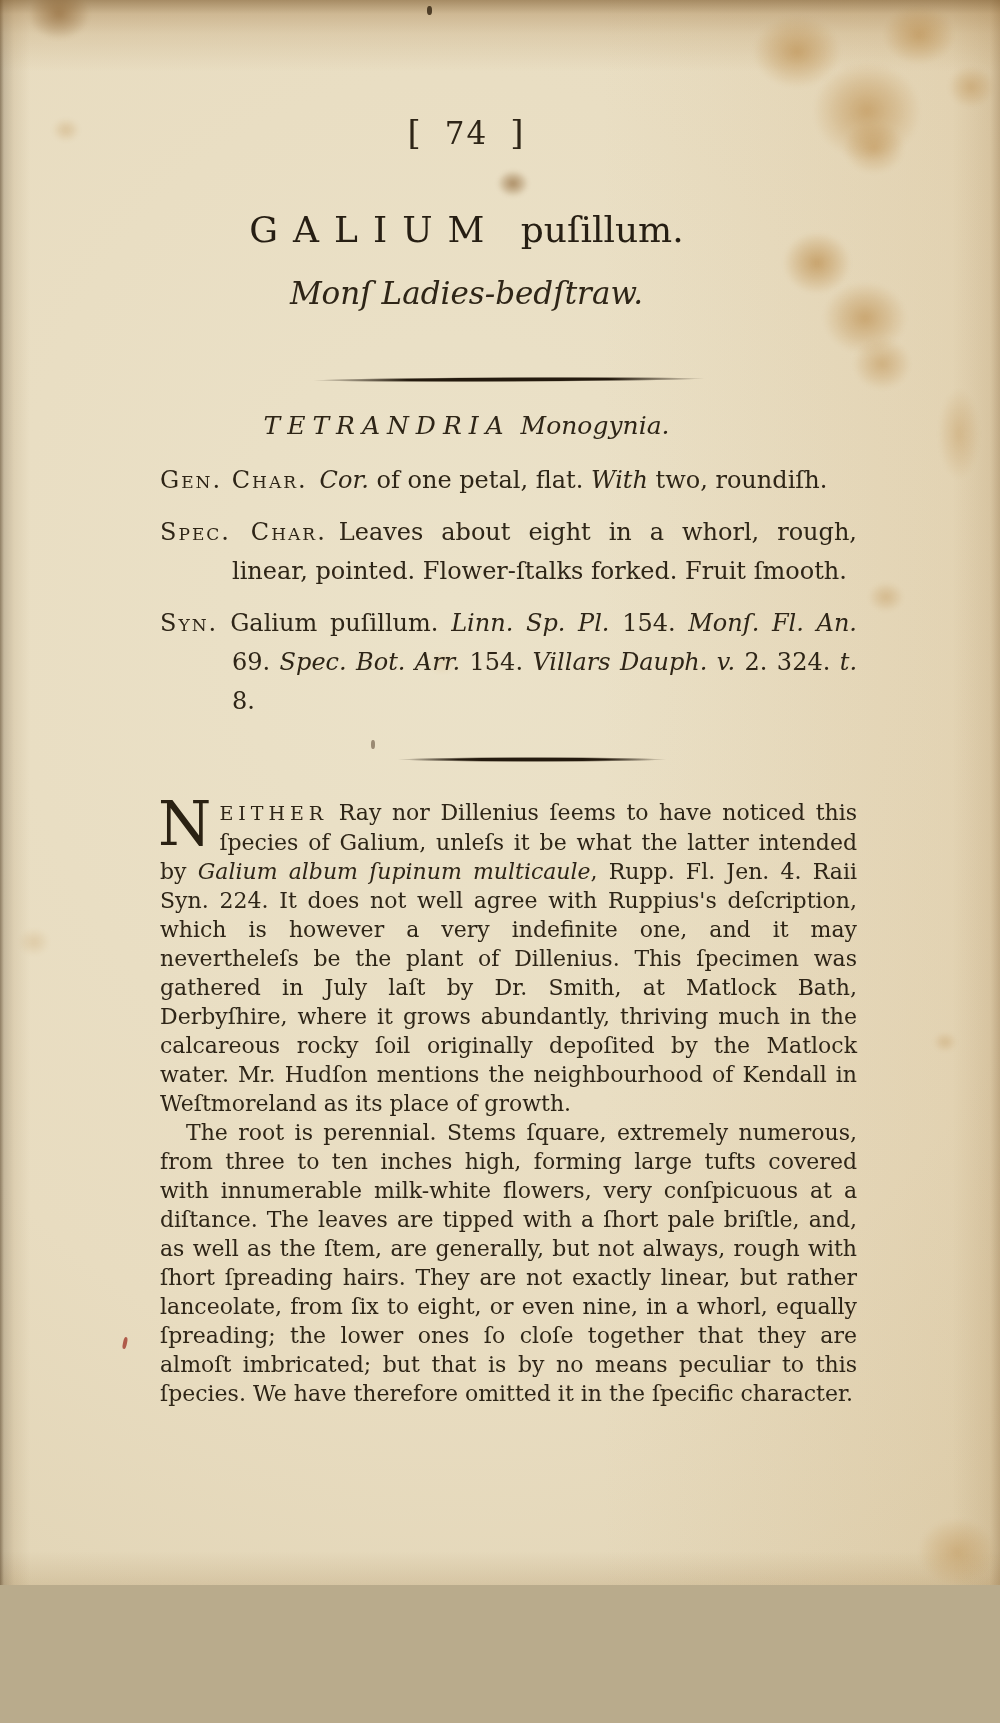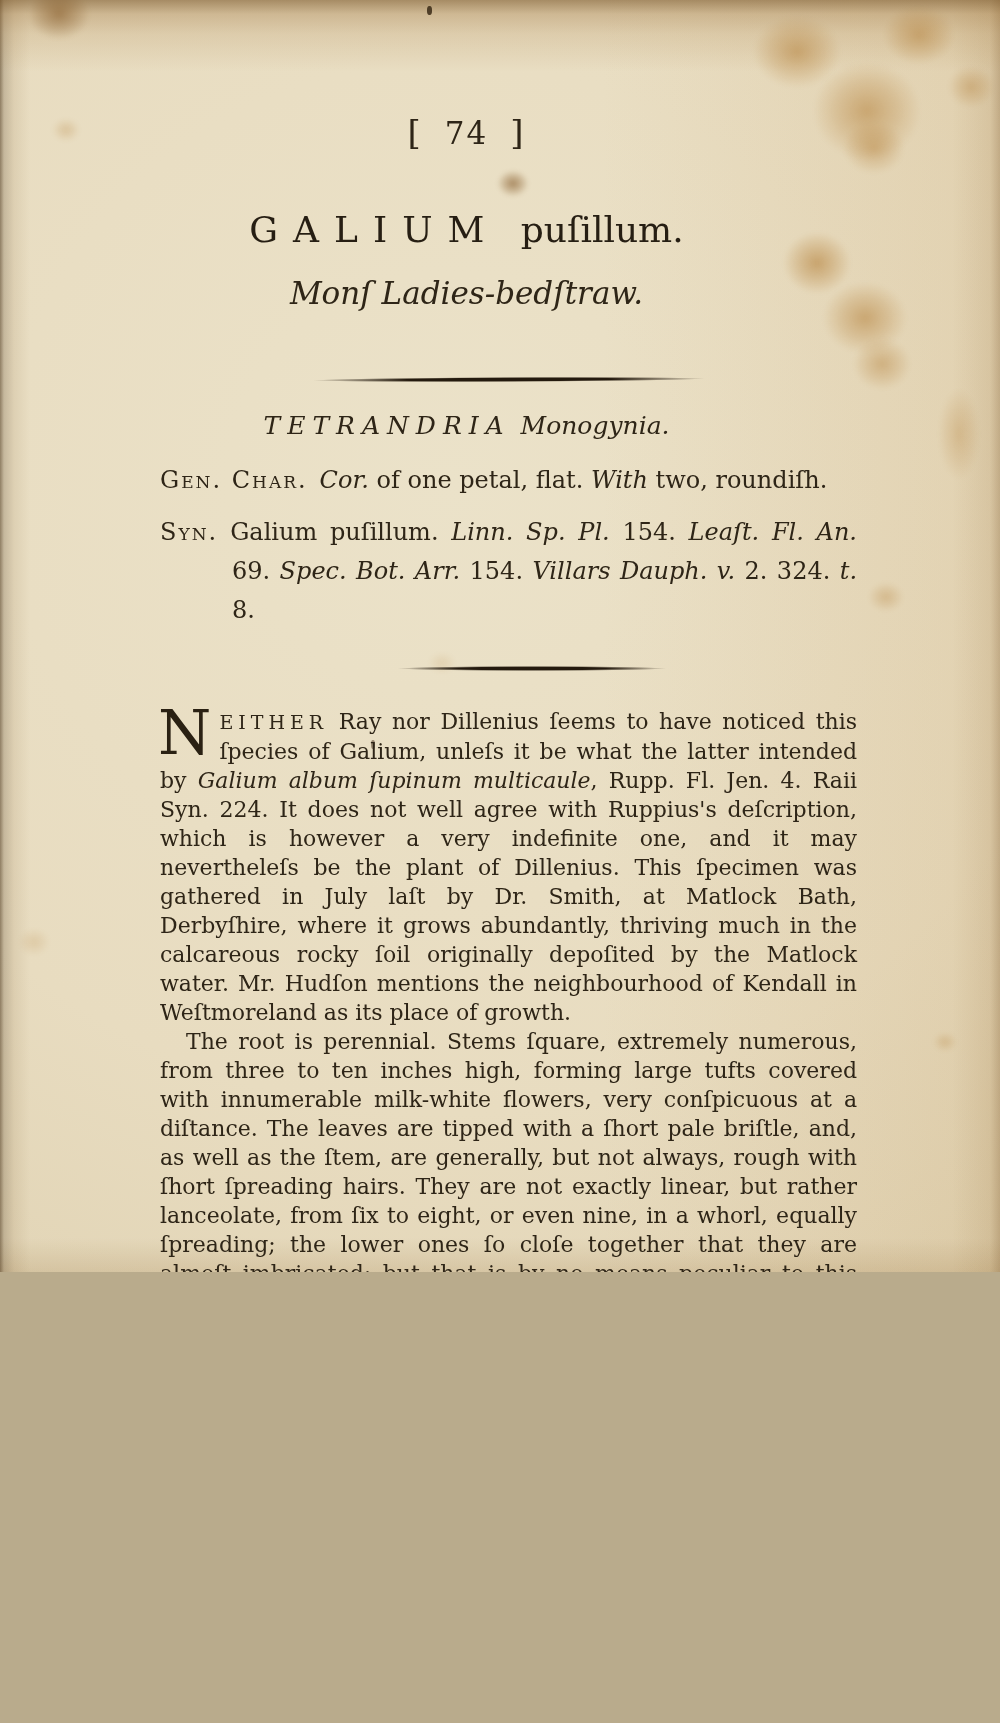--- a/index.html
+++ b/index.html
@@ -1,21 +1,21 @@
 <!DOCTYPE html>
 <html><head>
 <meta charset="utf-8">
 <style>
   html, body { margin: 0; padding: 0; }
   body { width: 1000px; background: #b9ab8c; font-family: "DejaVu Serif", serif; }
 
   .page {
     position: relative;
     width: 1000px;
-    height: 1272px;
+    height: 1585px;
     overflow: hidden;
     color: #2e2517;
     background:
       linear-gradient(180deg, rgba(122,85,38,.60) 0px, rgba(150,105,48,.32) 14px, rgba(160,115,55,.16) 34px, rgba(160,115,55,0) 72px),
       linear-gradient(90deg, rgba(70,48,22,.55) 0px, rgba(70,48,22,.22) 4px, rgba(120,85,40,.10) 14px, rgba(120,85,40,0) 30px),
       linear-gradient(270deg, rgba(120,82,35,.30) 0px, rgba(140,100,45,.12) 10px, rgba(140,100,45,0) 48px),
       linear-gradient(0deg, rgba(140,100,45,.16) 0px, rgba(140,100,45,0) 34px),
       linear-gradient(90deg, rgba(190,150,90,0) 60%, rgba(190,150,90,.10) 85%, rgba(190,150,90,.16) 100%),
       radial-gradient(120% 90% at 45% 38%, #ebe2c9 0%, #e8dcc0 55%, #ddcfae 100%);
   }
@@ -131,23 +131,26 @@
 
     <div class="classline head-shift">
       <span class="cls">TETRANDRIA</span>
       <span class="ord">Monogynia.</span>
     </div>
 
     <p class="entry">
       <span class="label">Gen. Char.</span><span class="it">Cor.</span><span> of one petal, flat. </span><span class="it">With</span><span> two, roundiſh.</span>
     </p>
 
+    <p class="entry">
+      <span class="label">Spec. Char.</span><span>Leaves about eight in a whorl, rough, linear, pointed. Flower-ſtalks forked. Fruit ſmooth.</span>
+    </p>
 
     <p class="entry">
-      <span class="label">Syn.</span><span>Galium puſillum. </span><span class="it">Linn. Sp. Pl.</span><span> 154. </span><span class="it">Leaſt. Fl. An.</span><span> 69. </span><span class="it">Spec. Bot. Arr.</span><span> 154. </span><span class="it">Villars Dauph. v.</span><span> 2. 324. </span><span class="it">t.</span><span> 8.</span>
+      <span class="label">Syn.</span><span>Galium puſillum. </span><span class="it">Linn. Sp. Pl.</span><span> 154. </span><span class="it">Monſ. Fl. An.</span><span> 69. </span><span class="it">Spec. Bot. Arr.</span><span> 154. </span><span class="it">Villars Dauph. v.</span><span> 2. 324. </span><span class="it">t.</span><span> 8.</span>
     </p>
 
     <div class="rule rule-2"></div>
 
     <p class="body-text p1">
       <span class="dropcap">N</span><span class="lead-caps">EITHER</span><span> Ray nor Dillenius ſeems to have noticed this ſpecies of Galium, unleſs it be what the latter intended by </span><span class="it">Galium album ſupinum multicaule</span><span>, Rupp. Fl. Jen. 4.  Raii Syn. 224. It does not well agree with Ruppius's deſcription, which is however a very indefinite one, and it may nevertheleſs be the plant of Dillenius.  This ſpecimen was gathered in July laſt by Dr. Smith, at Matlock Bath, Derbyſhire, where it grows abundantly, thriving much in the calcareous rocky ſoil originally depoſited by the Matlock water.  Mr. Hudſon mentions the neighbourhood of Kendall in Weſtmoreland as its place of growth.</span>
     </p>
 
     <p class="body-text indented">The root is perennial.  Stems ſquare, extremely numerous, from three to ten inches high, forming large tufts covered with innumerable milk-white flowers, very conſpicuous at a diſtance. The leaves are tipped with a ſhort pale briſtle, and, as well as the ſtem, are generally, but not always, rough with ſhort ſpreading hairs.  They are not exactly linear, but rather lanceolate, from ſix to eight, or even nine, in a whorl, equally ſpreading; the lower ones ſo cloſe together that they are almoſt imbricated; but that is by no means peculiar to this ſpecies. We have therefore omitted it in the ſpecific character.</p>
 

